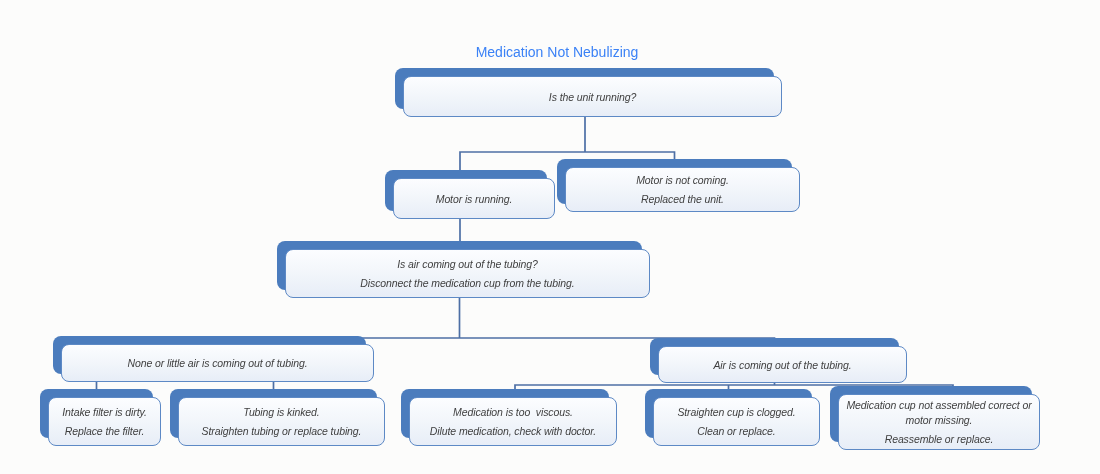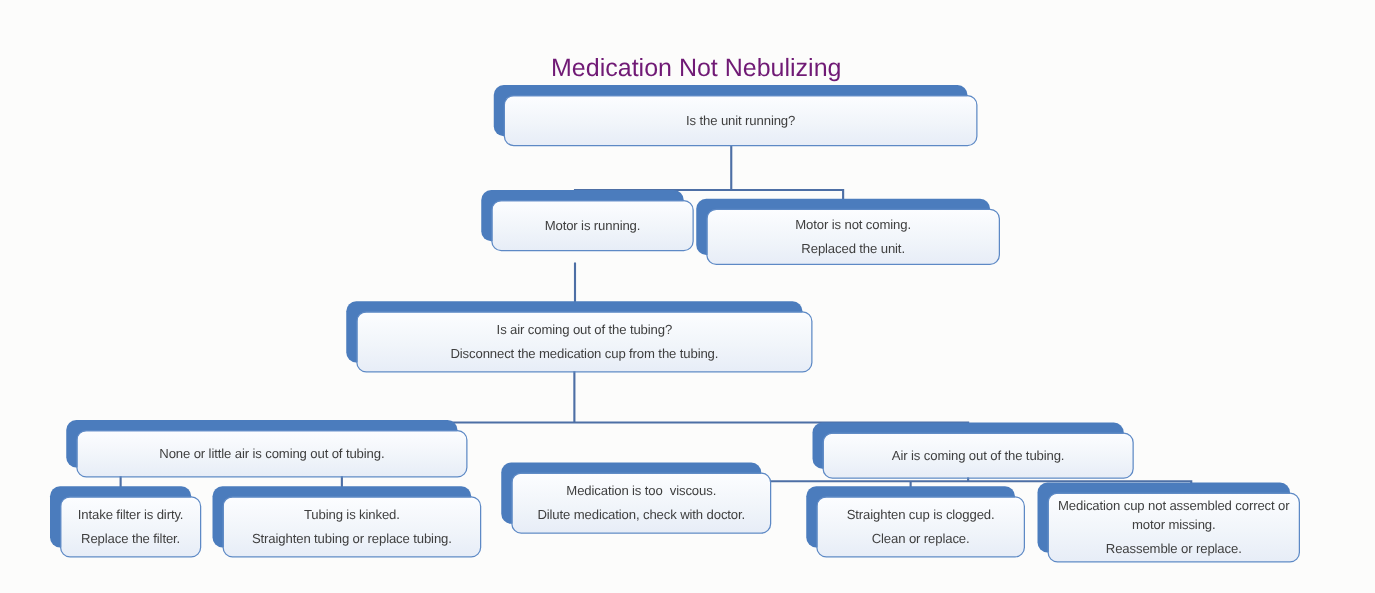--- a/index.html
+++ b/index.html
@@ -4,24 +4,24 @@
 <style>
   html,body{margin:0;padding:0;}
   body{
     width:1100px;height:474px;overflow:hidden;
     background:#fcfcfb;
     font-family:"Liberation Sans",sans-serif;
   }
   .canvas{position:relative;width:1100px;height:474px;}
   .title{
     position:absolute;left:407px;top:44px;width:300px;
-    text-align:center;font-size:20px;color:#701a75;
+    text-align:center;font-size:14px;color:#3b82f6;
   }
   svg.connectors{position:absolute;left:0;top:0;z-index:0;}
-  .node{position:absolute;z-index:1;}
+  .node{position:absolute;z-index:1;font-style:italic;}
   .node .shadow{
     position:absolute;left:-8px;top:-8px;width:100%;height:100%;
     background:#4b7cbd;border-radius:8px;
   }
   .node .front{
     position:absolute;left:0;top:0;width:100%;height:100%;box-sizing:border-box;
     background:linear-gradient(180deg,#fcfdff 0%,#f1f5fa 55%,#e7edf7 100%);
     border:1.6px solid #5d89c5;border-radius:8px;
     display:flex;flex-direction:column;align-items:center;justify-content:center;
     gap:7px;color:#3f3f3f;font-size:10.5px;letter-spacing:-0.1px;text-align:center;
@@ -46,21 +46,21 @@
     </g>
   </svg>
 
   <div class="node" style="left:403px;top:76px;width:379px;height:41px">
     <div class="shadow"></div>
     <div class="front">
       <div class="line">Is the unit running?</div>
     </div>
   </div>
 
-  <div class="node" style="left:393px;top:160px;width:162px;height:41px">
+  <div class="node" style="left:393px;top:178px;width:162px;height:41px">
     <div class="shadow"></div>
     <div class="front">
       <div class="line">Motor is running.</div>
     </div>
   </div>
 
   <div class="node" style="left:565px;top:167px;width:235px;height:45px">
     <div class="shadow"></div>
     <div class="front">
       <div class="line">Motor is not coming.</div>
@@ -99,21 +99,21 @@
   </div>
 
   <div class="node" style="left:48px;top:397px;width:113px;height:49px">
     <div class="shadow"></div>
     <div class="front">
       <div class="line">Intake filter is dirty.</div>
       <div class="line">Replace the filter.</div>
     </div>
   </div>
 
-  <div class="node" style="left:409px;top:378px;width:208px;height:49px">
+  <div class="node" style="left:409px;top:397px;width:208px;height:49px">
     <div class="shadow"></div>
     <div class="front">
       <div class="line">Medication is too  viscous.</div>
       <div class="line">Dilute medication, check with doctor.</div>
     </div>
   </div>
 
   <div class="node" style="left:653px;top:397px;width:167px;height:49px">
     <div class="shadow"></div>
     <div class="front">

